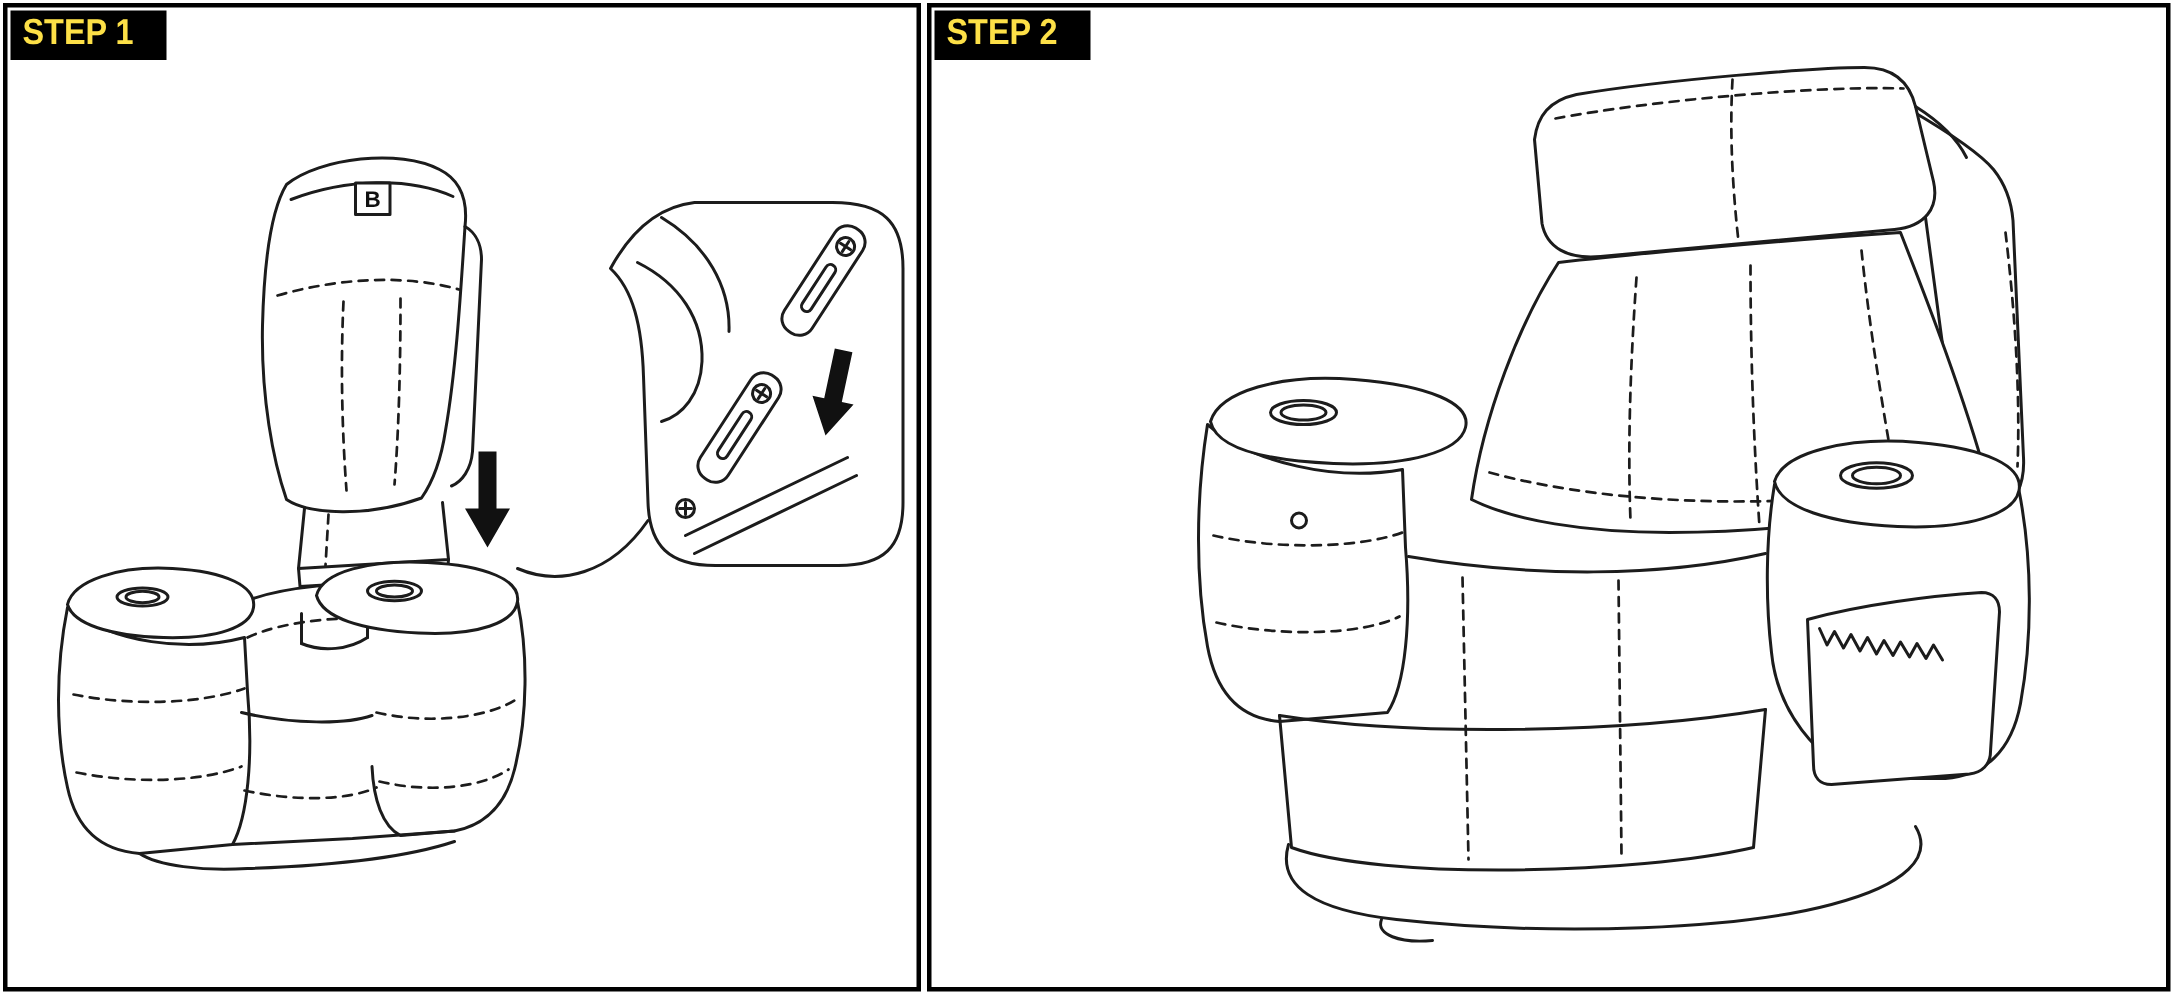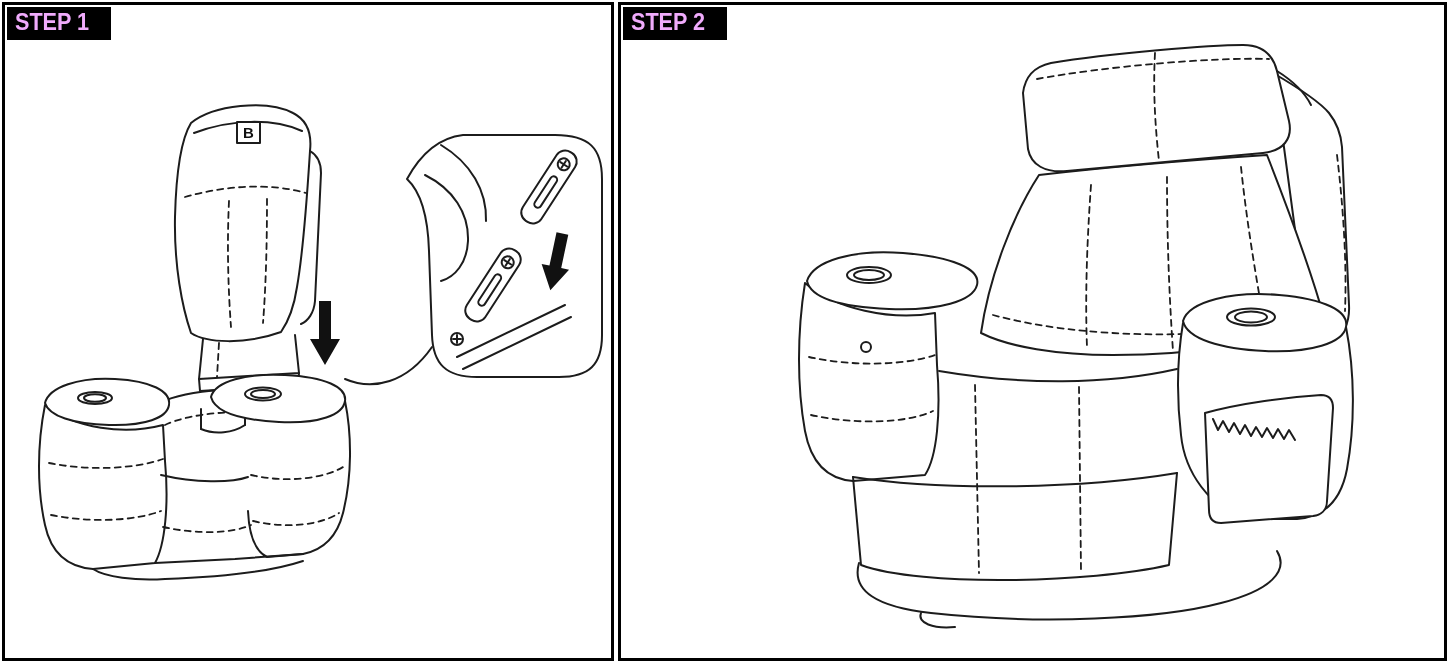--- a/index.html
+++ b/index.html
@@ -13,21 +13,21 @@
   .panel {
     position: relative;
     border: 3px solid #000;
     background: #fff;
     height: 100%;
   }
   .panel-step1 { width: 612px; }
   .panel-step2 { width: 829px; text-align: center; }
   .step-label {
     position: absolute; top: 2px; left: 2px;
-    background: #000; color: #f0abfc;
+    background: #000; color: #fde047;
     padding: 3px 14px 6px 8px;
     z-index: 2;
   }
   .step-label span {
     display: inline-block;
     font-weight: bold;
     font-size: 24px;
     line-height: 1;
     letter-spacing: 0px;
     transform: scaleX(0.9);

